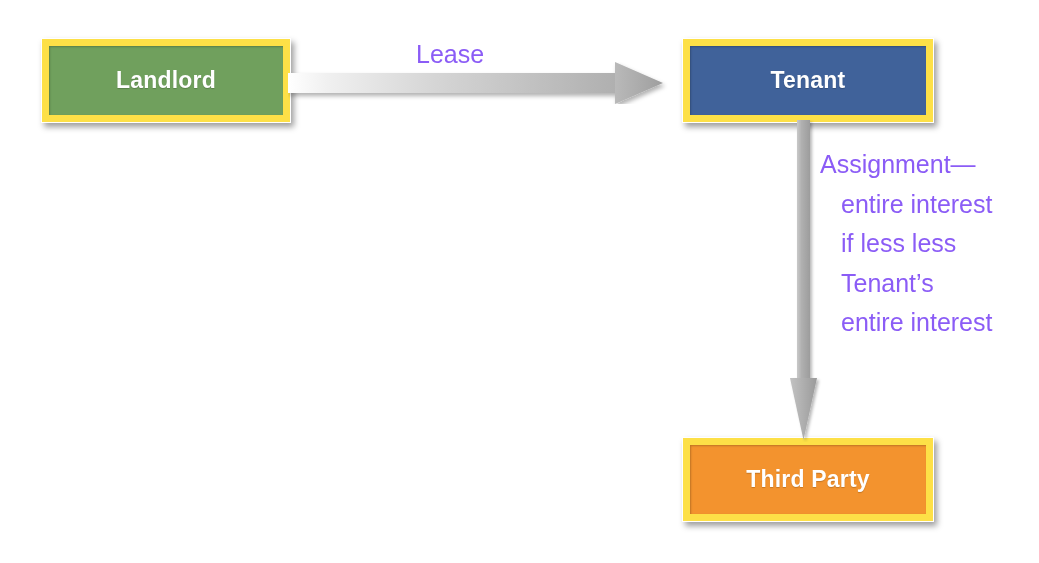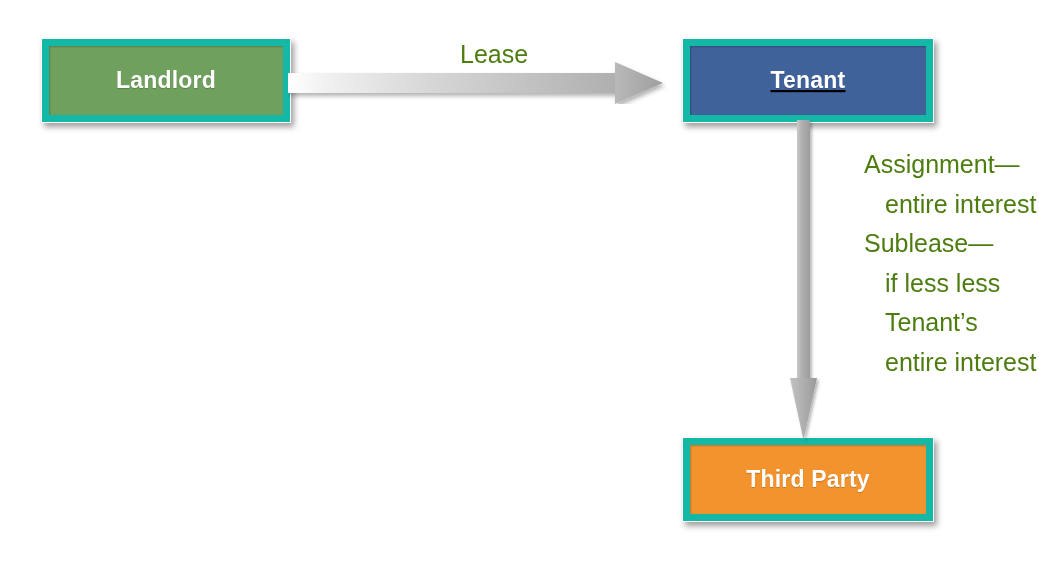--- a/index.html
+++ b/index.html
@@ -17,21 +17,21 @@
     position: relative;
     width: 1039px;
     height: 563px;
     background: #ffffff;
   }
 
   
   .node {
     position: absolute;
     box-sizing: border-box;
-    background: #14b8a6;                 
+    background: #fde047;                 
     border: 1px solid #ffffff;
     padding: 7px;
     box-shadow: 3px 4px 6px rgba(0,0,0,0.38);
     display: flex;
   }
   .node .fill {
     flex: 1 1 auto;
     display: flex;
     align-items: center;
     justify-content: center;
@@ -54,25 +54,24 @@
   .arrow-svg {
     position: absolute;
     overflow: visible;
   }
   #arrow-lease-wrap      { left: 288px; top: 62px;  width: 380px;  height: 42px; }
   #arrow-assignment-wrap { left: 790px; top: 120px; width: 34px;   height: 322px; }
 
   
   .edge-label {
     position: absolute;
-    color: #4d7c0f;
+    color: #8b5cf6;
     font-family: "Liberation Sans", sans-serif;
     font-weight: normal;
     white-space: nowrap;
-    margin-left: 44px;
   }
   #label-lease {
     left: 416px;
     top: 40px;
     font-size: 25px;
   }
   #label-assignment-sublease {
     left: 820px;
     top: 145px;
     font-size: 25px;
@@ -86,21 +85,21 @@
 
 <div id="canvas">
 
   <div class="node" id="node-landlord">
     <div class="fill" style="background:#70A05D;">
       <span>Landlord</span>
     </div>
   </div>
 
   <div class="node" id="node-tenant">
-    <div class="fill" style="background:#40629A;text-decoration:underline;">
+    <div class="fill" style="background:#40629A;">
       <span>Tenant</span>
     </div>
   </div>
 
   <div class="node" id="node-thirdparty">
     <div class="fill" style="background:#F3932E;text-align:right;">
       <span>Third Party</span>
     </div>
   </div>
 
@@ -149,19 +148,18 @@
         <polygon points="0,258 27,258 13.5,320" fill="url(#gradVHead)"></polygon>
       </g>
     </svg>
   </div>
 
   <div class="edge-label" id="label-lease">Lease</div>
 
   <div class="edge-label" id="label-assignment-sublease">
     <span class="ln">Assignment—</span>
     <span class="ln indent">entire interest</span>
-    <span class="ln">Sublease—</span>
     <span class="ln indent">if less less</span>
     <span class="ln indent">Tenant’s</span>
     <span class="ln indent">entire interest</span>
   </div>
 
 </div>
 
 </body></html>

